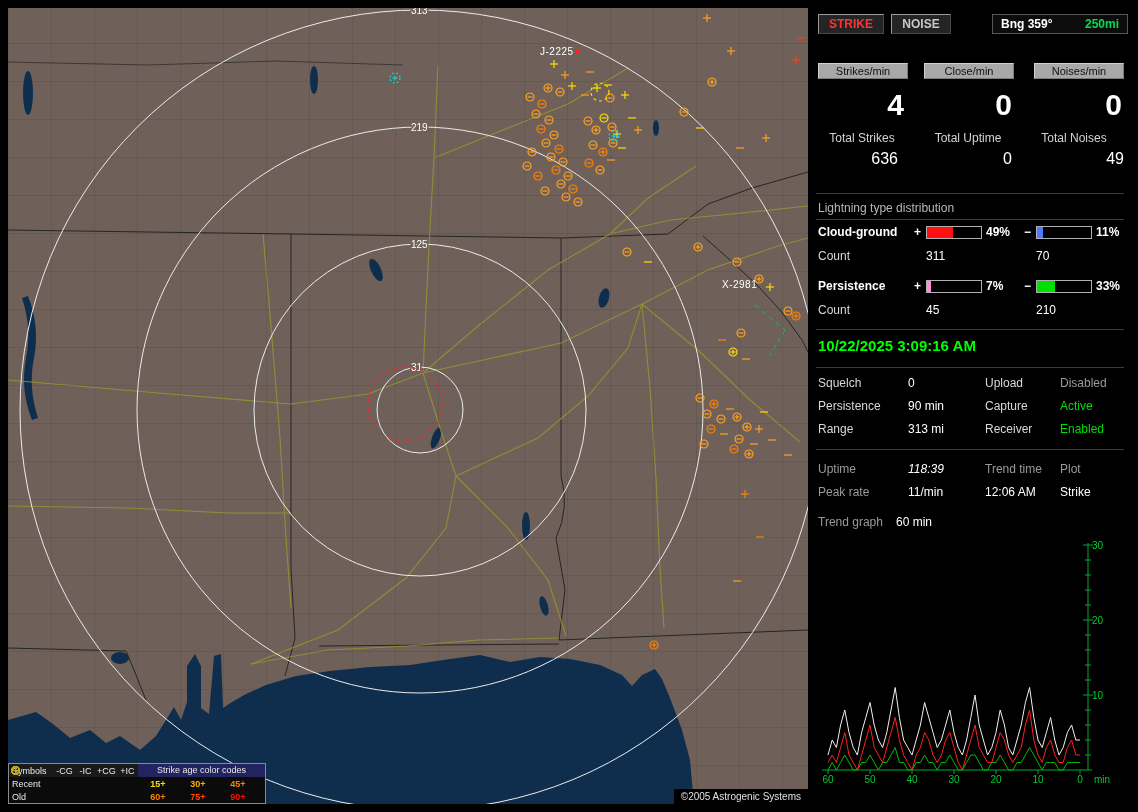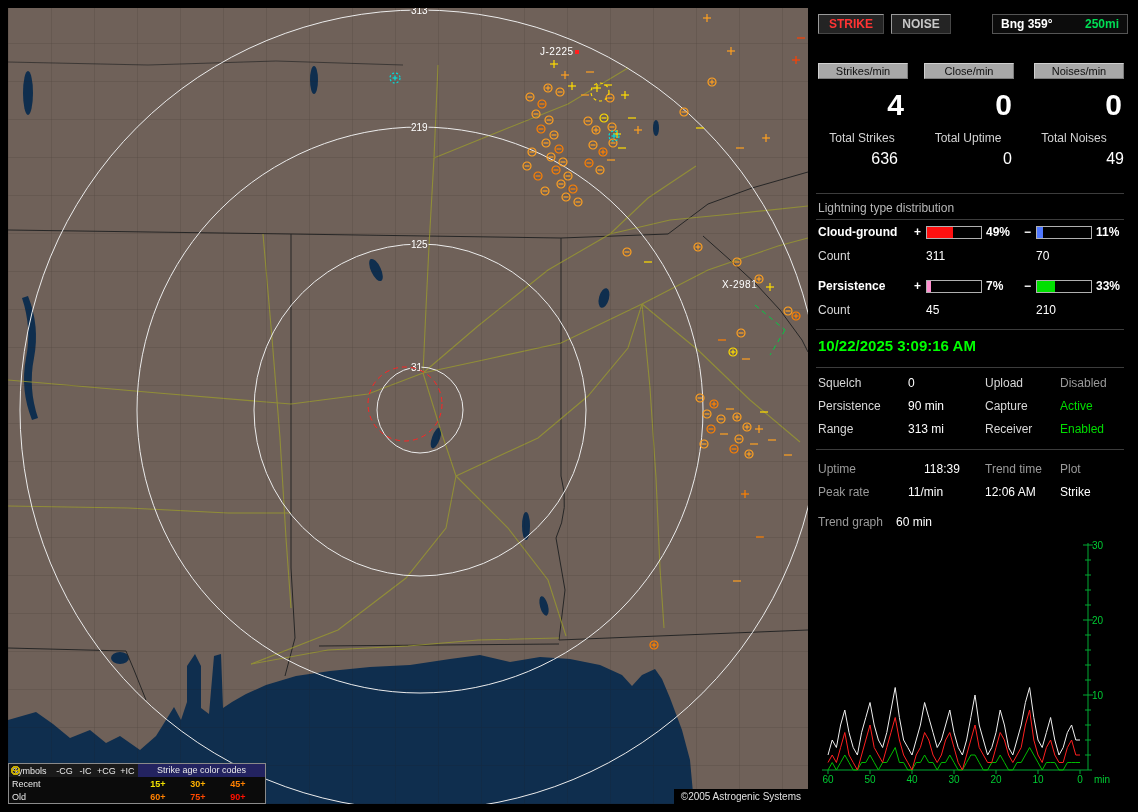--- a/index.html
+++ b/index.html
@@ -655,21 +655,21 @@
       <span class="cell lbl" style="left:6px;text-align:center;">Range</span>
       <span class="cell" style="left:96px;">313 mi</span>
       <span class="cell lbl" style="left:173px;">Receiver</span>
       <span class="cell green" style="left:248px;">Enabled</span>
     </div>
 
     <div class="sep" style="top:441px;"></div>
 
     <div class="abs" style="top:454px;left:0;width:100%;">
       <span class="cell dim" style="left:6px;">Uptime</span>
-      <span class="cell" style="left:112px;">118:39</span>
+      <span class="cell" style="left:96px;font-style:italic;">118:39</span>
       <span class="cell dim" style="left:173px;">Trend time</span>
       <span class="cell dim" style="left:248px;">Plot</span>
     </div>
     <div class="abs" style="top:477px;left:0;width:100%;">
       <span class="cell dim" style="left:6px;">Peak rate</span>
       <span class="cell" style="left:96px;">11/min</span>
       <span class="cell" style="left:173px;">12:06 AM</span>
       <span class="cell" style="left:248px;">Strike</span>
     </div>
     <div class="abs" style="top:507px;left:0;width:100%;">

